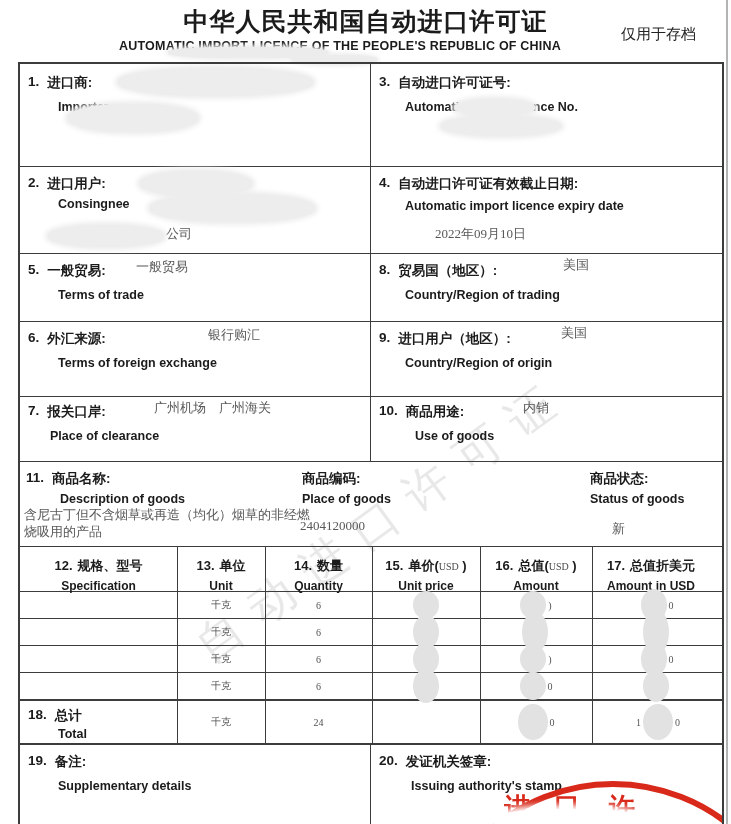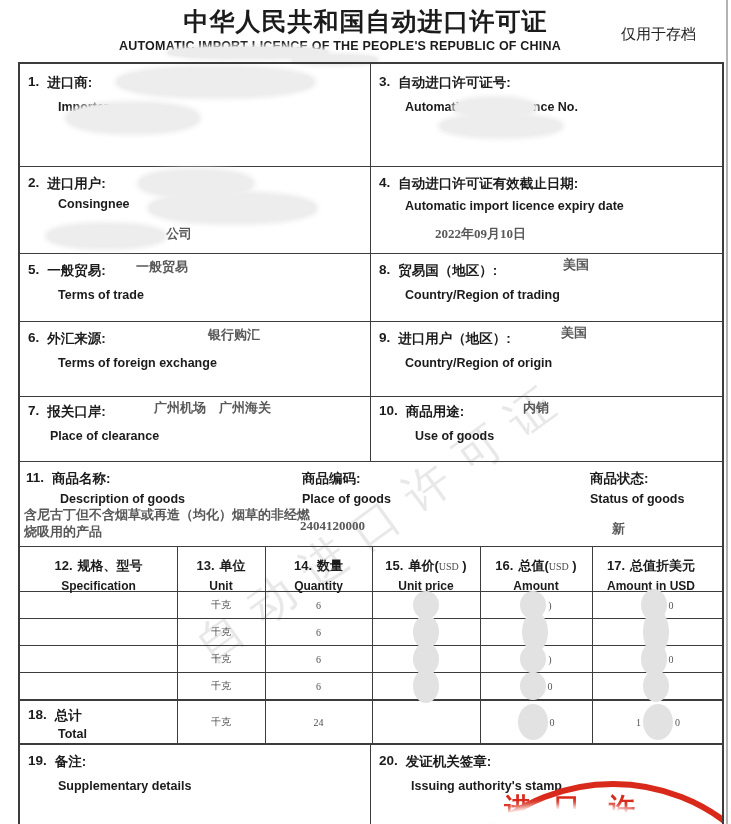--- a/index.html
+++ b/index.html
@@ -16,21 +16,21 @@
       color:#bfbfbf;opacity:.35;white-space:nowrap;z-index:0;}
   .tbl{position:absolute;left:18px;top:62px;width:702px;height:762px;
        border:2px solid #3c3c3c;border-bottom:none;overflow:hidden;z-index:1;}
   .row{position:absolute;left:0;width:100%;border-bottom:1px solid #3c3c3c;box-sizing:border-box;}
   .vd{position:absolute;width:1px;background:#3c3c3c;z-index:1;}
   .cellL{position:absolute;left:0;top:0;bottom:0;width:350px;}
   .cellR{position:absolute;left:351px;top:0;bottom:0;right:0;}
   .l1{position:absolute;display:flex;gap:8px;font-weight:bold;font-size:13.5px;white-space:nowrap;z-index:1;}
   .no{font-weight:bold;}
   .en{position:absolute;font-weight:bold;font-size:12.5px;white-space:nowrap;z-index:1;}
-  .val{position:absolute;font-family:"Liberation Serif","DejaVu Serif",serif;font-weight:bold;
+  .val{position:absolute;font-family:"Liberation Serif","DejaVu Serif",serif;font-weight:normal;
        font-size:13px;color:#585858;white-space:nowrap;z-index:1;}
   .blob{position:absolute;background:#ededed;border-radius:45%;box-shadow:0 0 5px 3px #ededed;z-index:2;}
   .art{position:absolute;background:#ececec;border-radius:40%;box-shadow:0 0 4px 2px #ececec;}
   .hc{position:absolute;top:0;bottom:0;text-align:center;}
   .hzh{margin-top:10px;font-weight:bold;font-size:13px;white-space:nowrap;}
   .hzh .no{margin-right:5px;}
   .hen{margin-top:4px;font-weight:bold;font-size:12px;white-space:nowrap;}
   .cur{font-family:"Liberation Serif","DejaVu Serif",serif;font-size:10px;font-weight:normal;color:#4a4a4a;}
   .ic{position:absolute;top:0;bottom:0;display:flex;align-items:center;justify-content:center;
       font-family:"Liberation Serif","DejaVu Serif",serif;font-size:10px;color:#4f4f4f;}

